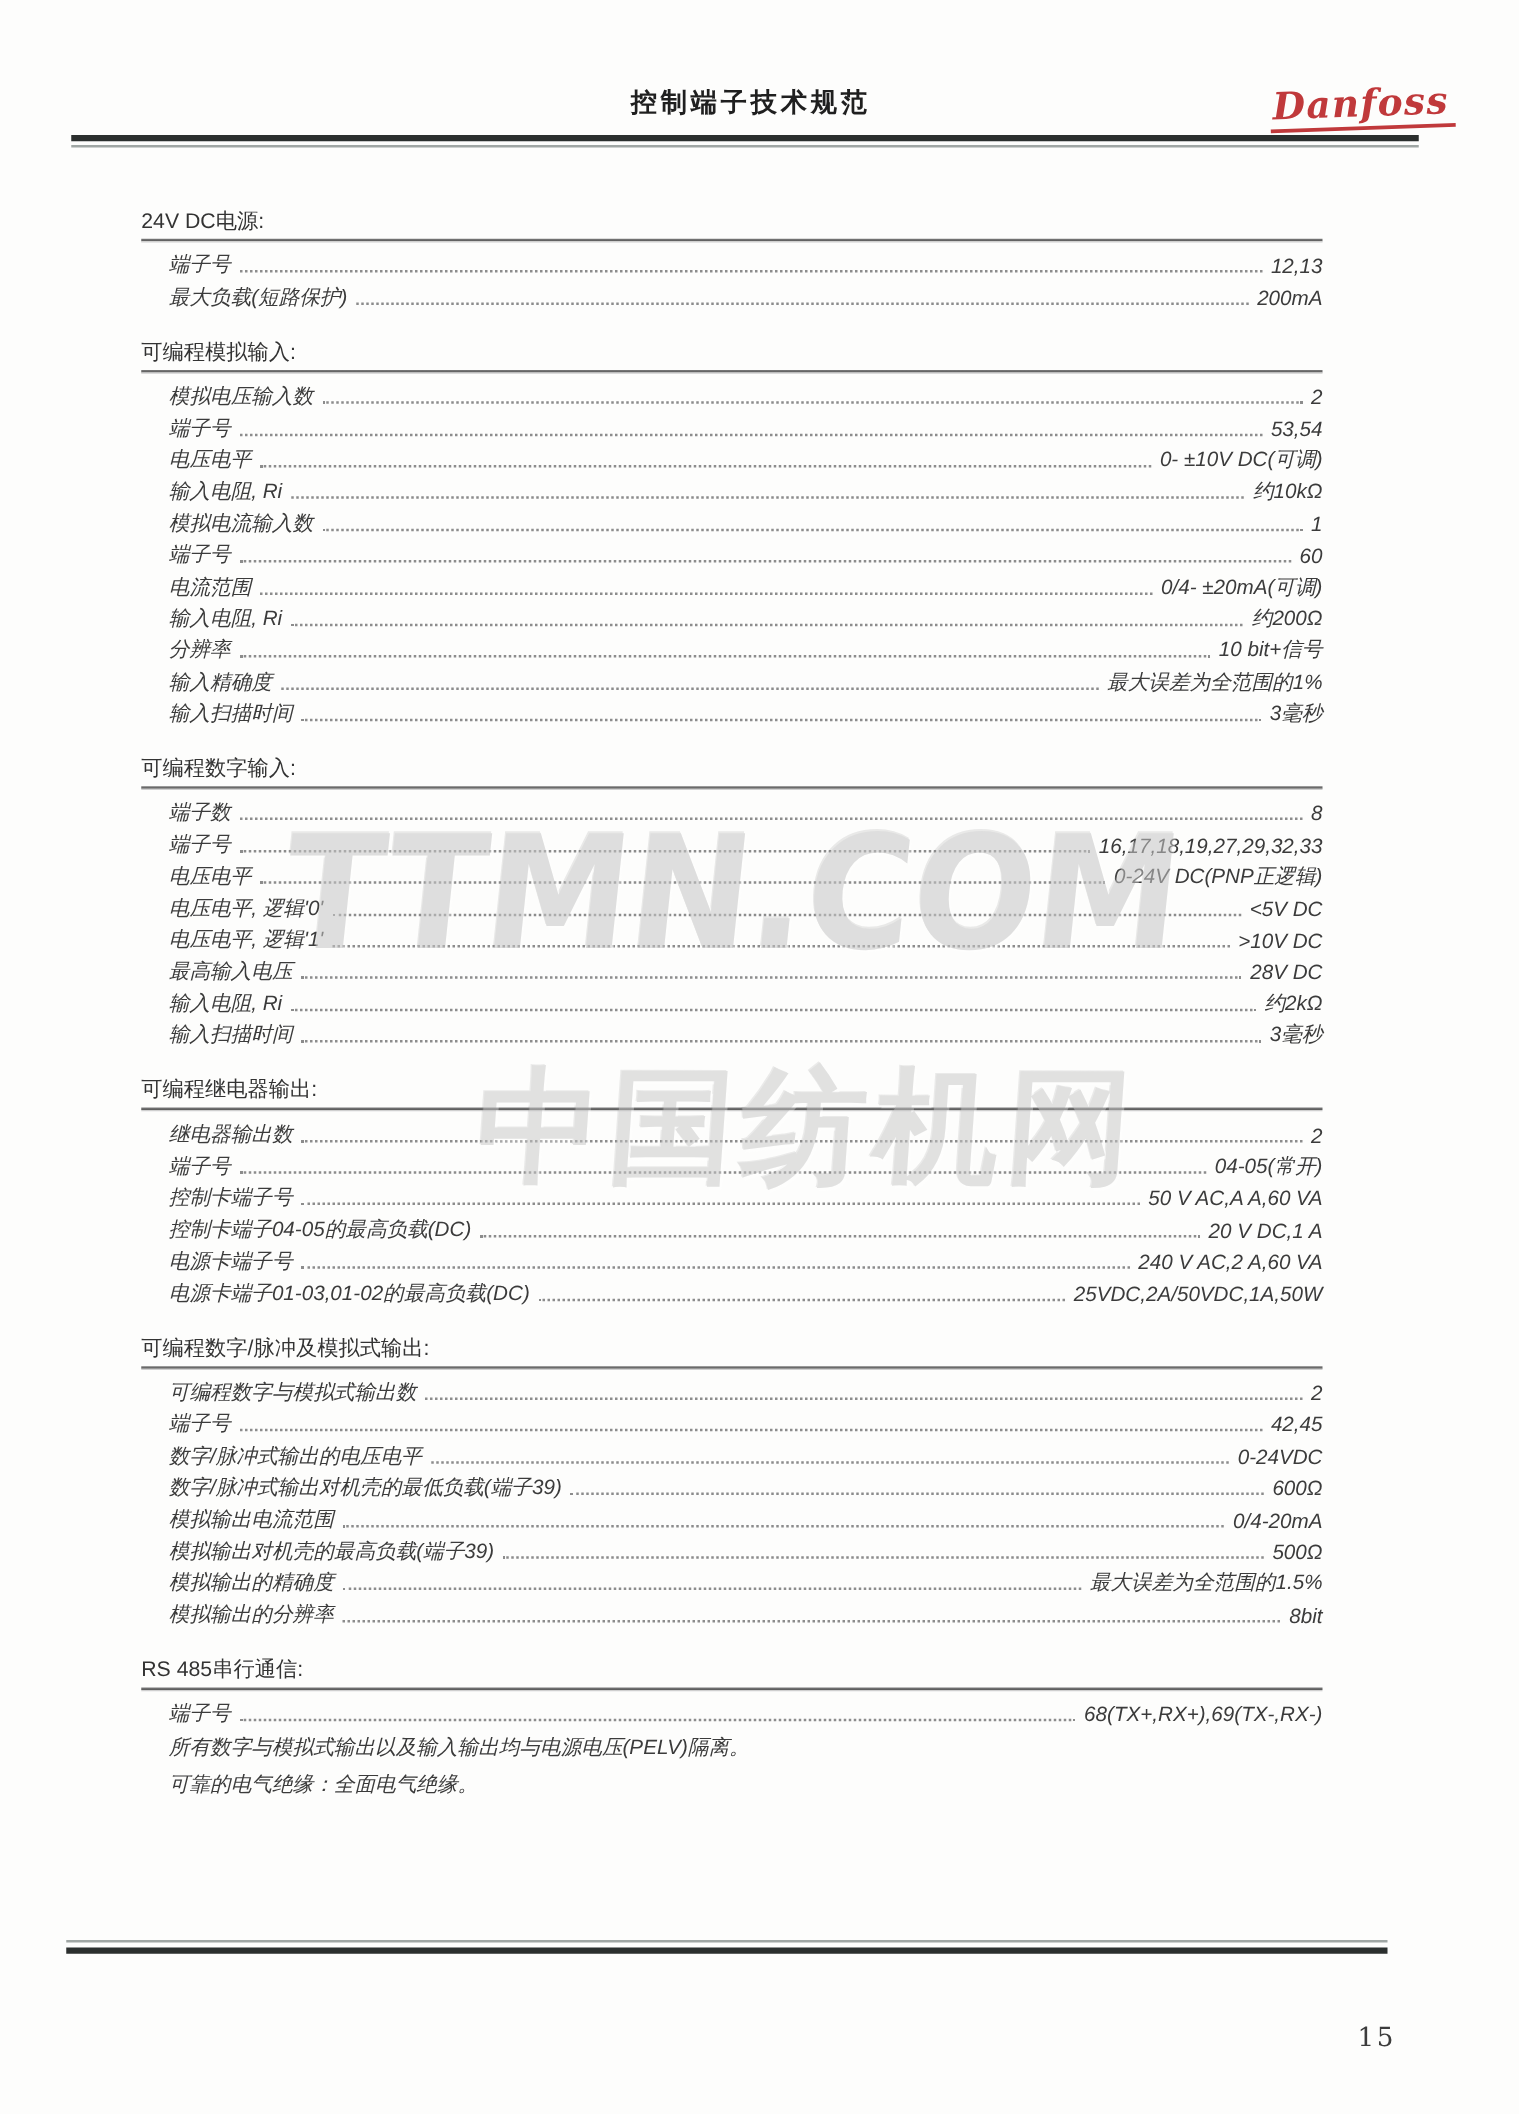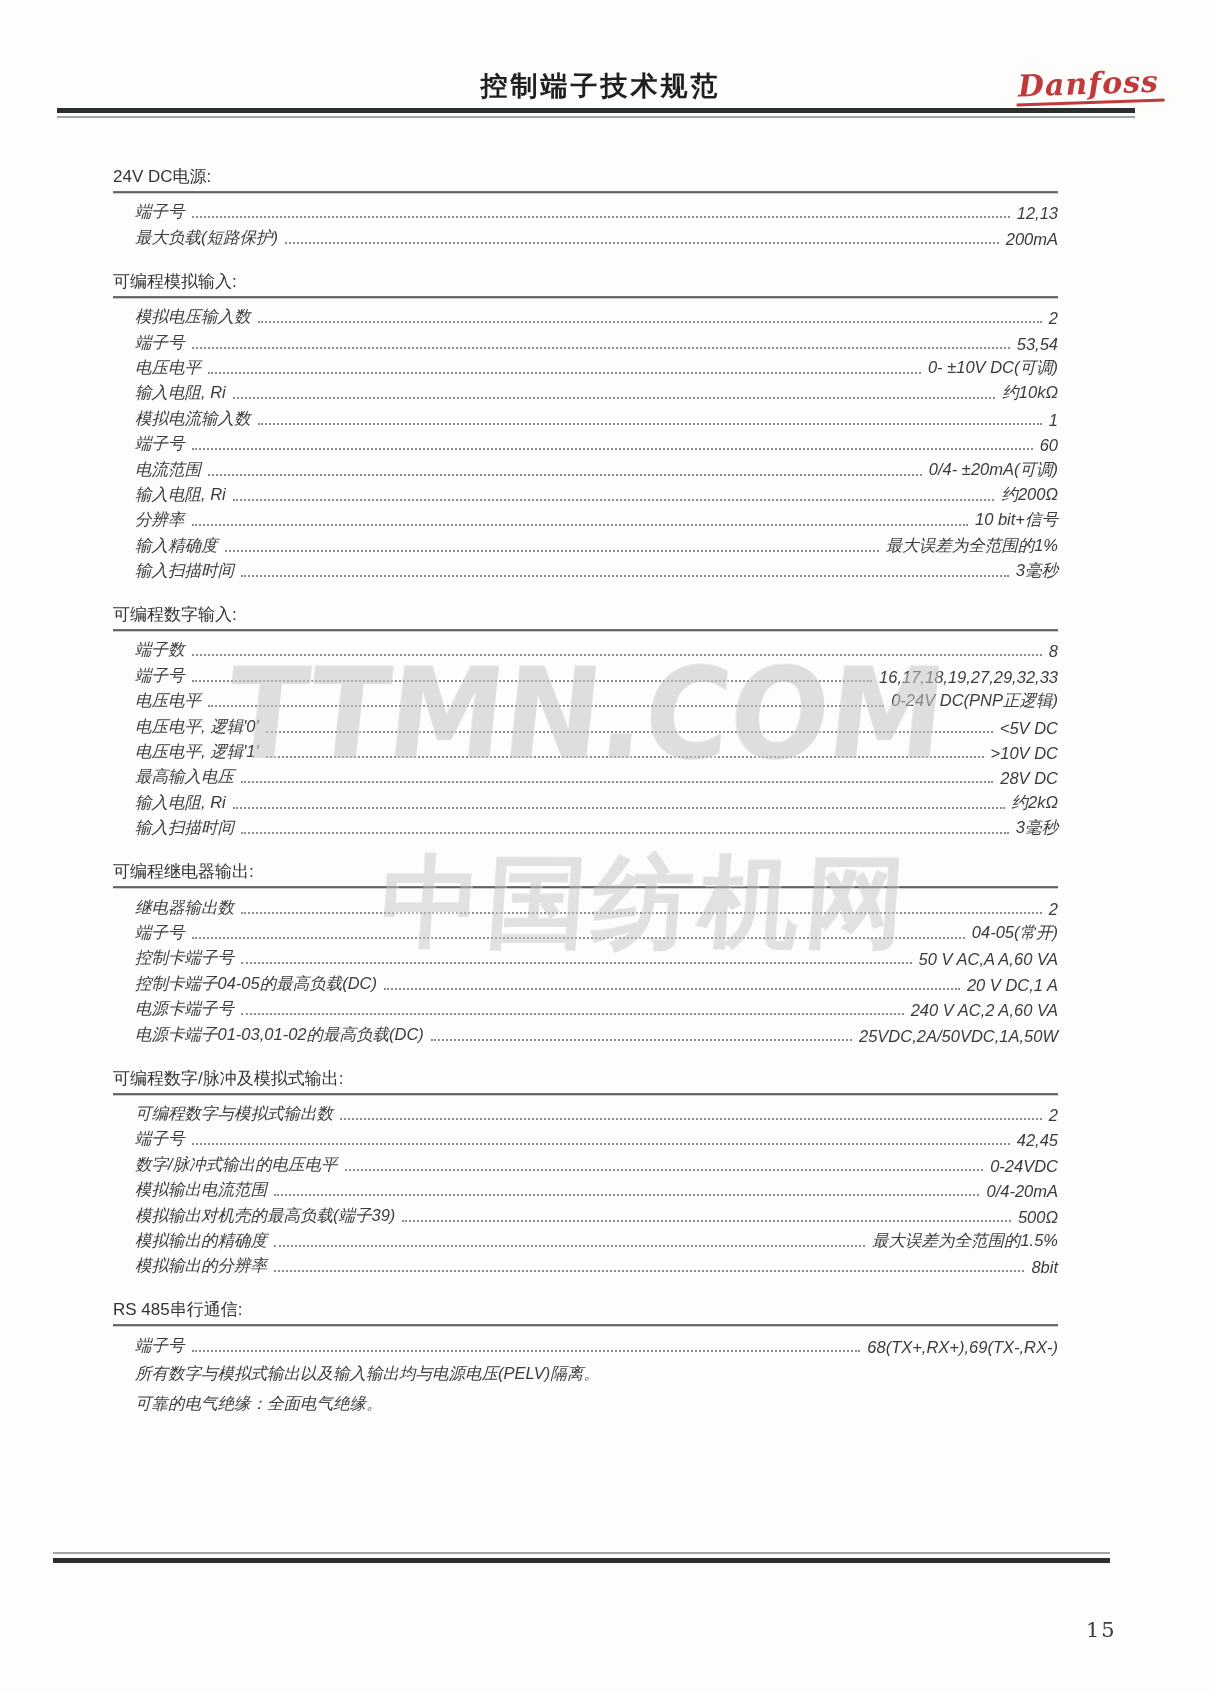--- a/index.html
+++ b/index.html
@@ -11,21 +11,21 @@
     position:relative;
     overflow:hidden;
   }
   .page{position:relative;width:1215px;height:1691px;z-index:1;}
 
   
   .header{position:relative;height:112px;}
   .doc-title{
     position:absolute;left:0;right:14px;top:68px;
     text-align:center;
-    font-size:27px;font-weight:bold;color:#1f1f1f;
+    font-size:21px;font-weight:bold;color:#1f1f1f;
     letter-spacing:3px;
   }
   .logo{
     position:absolute;left:1016px;top:66px;
     font-family:"DejaVu Serif","Liberation Serif",serif;
     font-style:italic;font-weight:bold;
     font-size:30px;color:#c0393b;
     border-bottom:3px solid #c0393b;
     padding:0 5px 0 2px;
     transform:rotate(-2deg);
@@ -322,20 +322,25 @@
     <span class="leader"></span>
     <span class="value">42,45</span>
   </div>
 
   <div class="row">
     <span class="label">数字/脉冲式输出的电压电平</span>
     <span class="leader"></span>
     <span class="value">0-24VDC</span>
   </div>
 
+  <div class="row">
+    <span class="label">数字/脉冲式输出对机壳的最低负载(端子39)</span>
+    <span class="leader"></span>
+    <span class="value">600Ω</span>
+  </div>
 
 
   <div class="row">
     <span class="label">模拟输出电流范围</span>
     <span class="leader"></span>
     <span class="value">0/4-20mA</span>
   </div>
 
   <div class="row">
     <span class="label">模拟输出对机壳的最高负载(端子39)</span>

